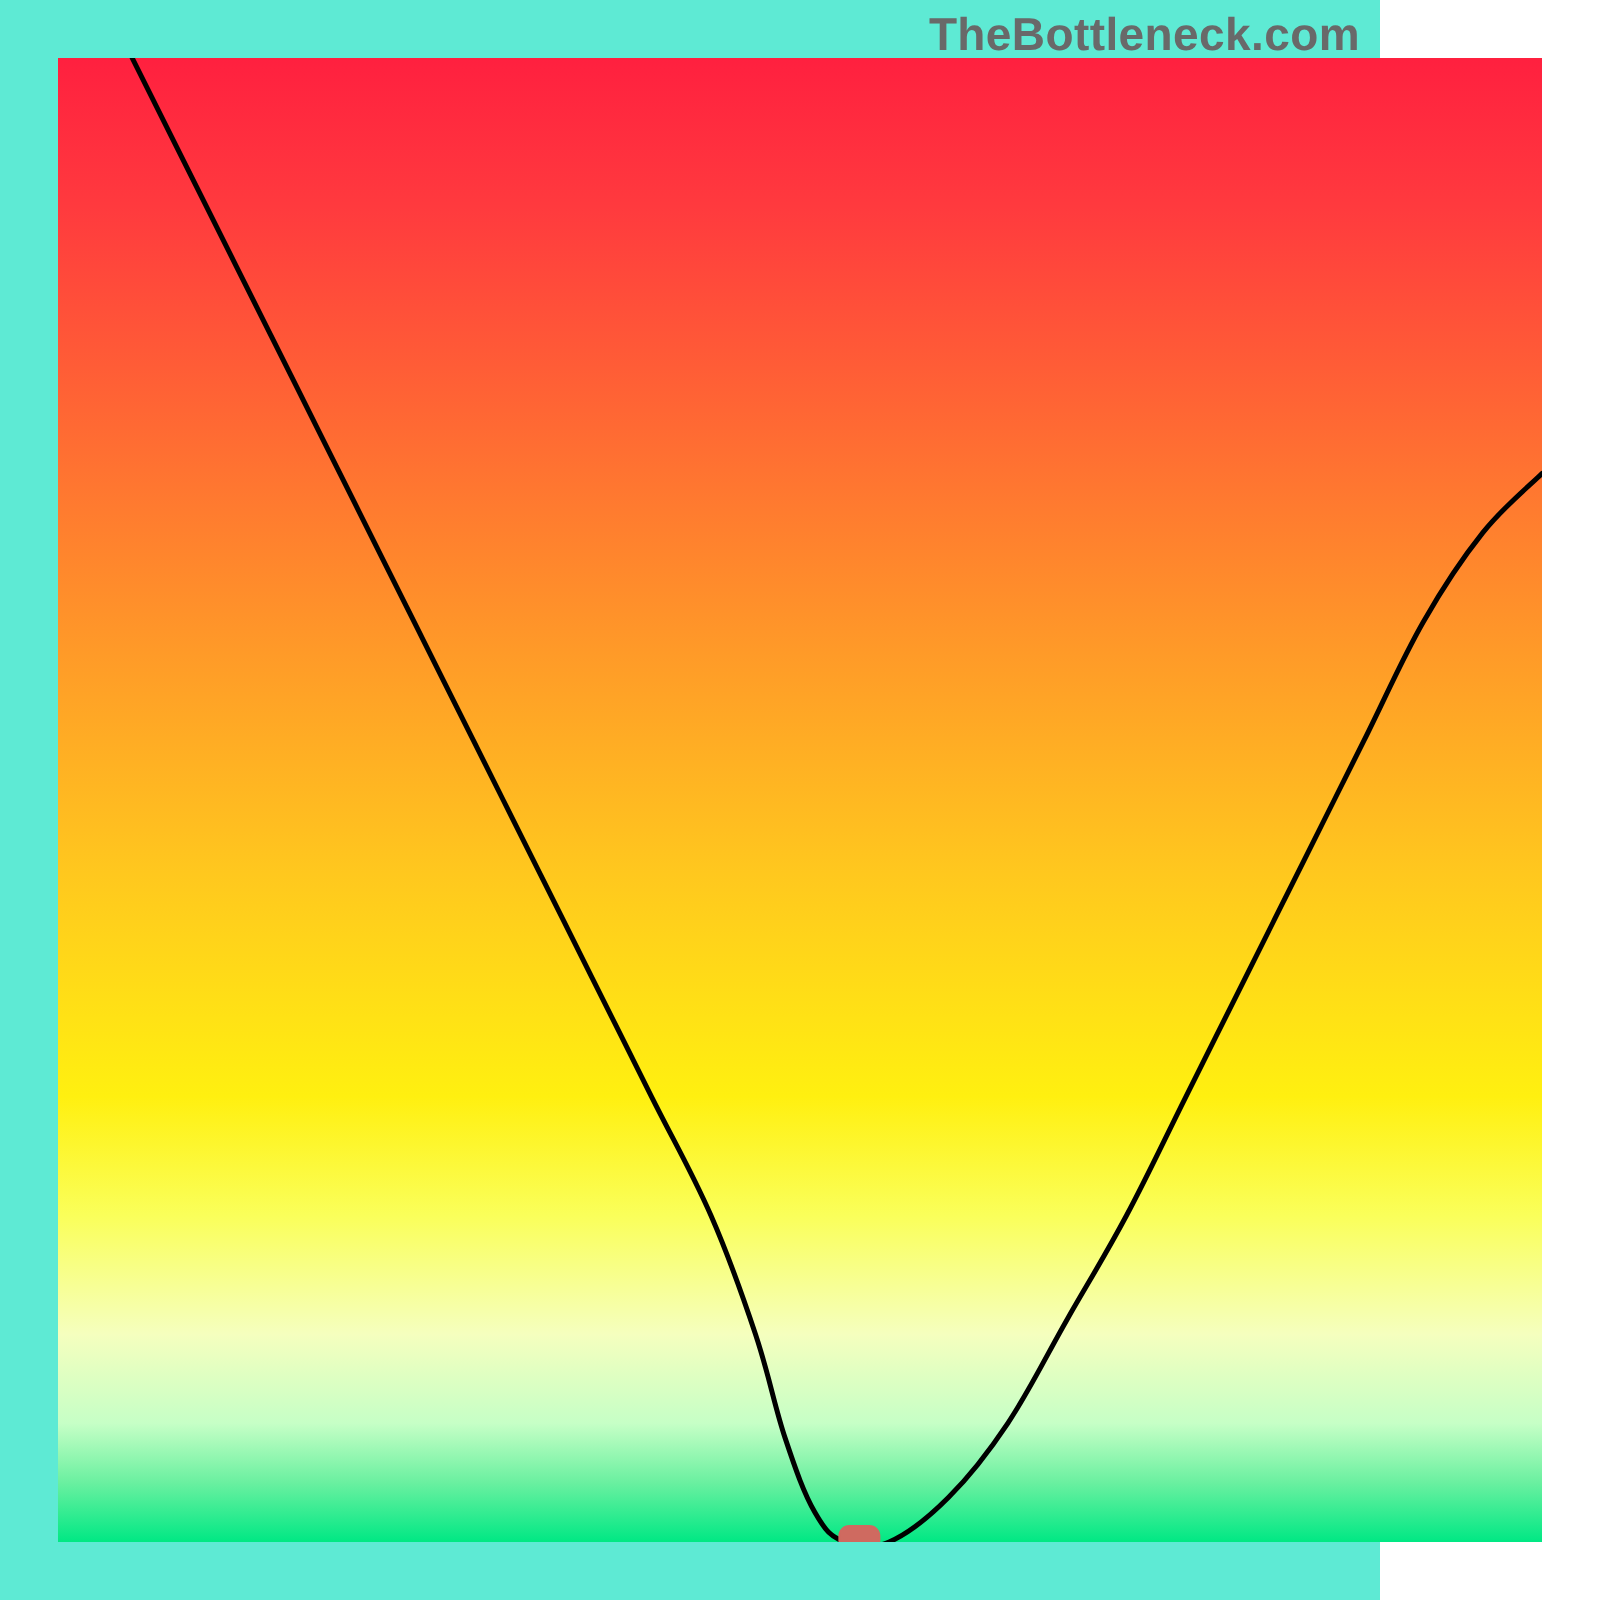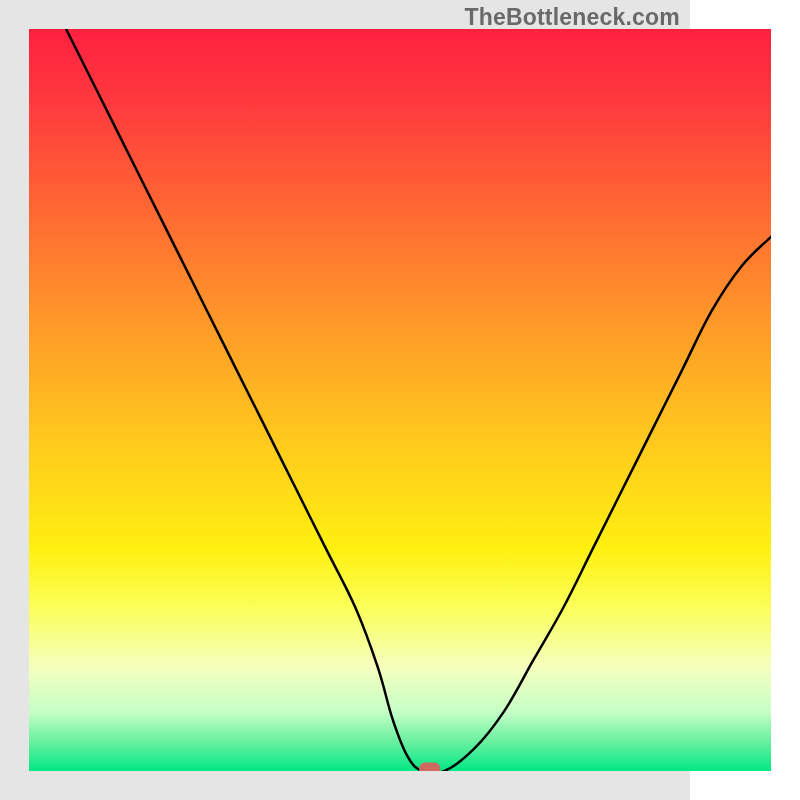--- a/index.html
+++ b/index.html
@@ -8,21 +8,21 @@
     background: #ffffff;
     width: 800px;
     height: 800px;
     overflow: hidden;
     font-family: Arial, Helvetica, sans-serif;
   }
   .frame {
     position: relative;
     width: 690px;
     height: 800px;
-    background: #e5e5e5;
+    background: #5eead4;
     box-sizing: border-box;
   }
 
   .attribution {
     position: absolute;
     top: 4px;
     right: 10px;
     color: #696969;
     font-size: 23px;
     font-weight: 600;

